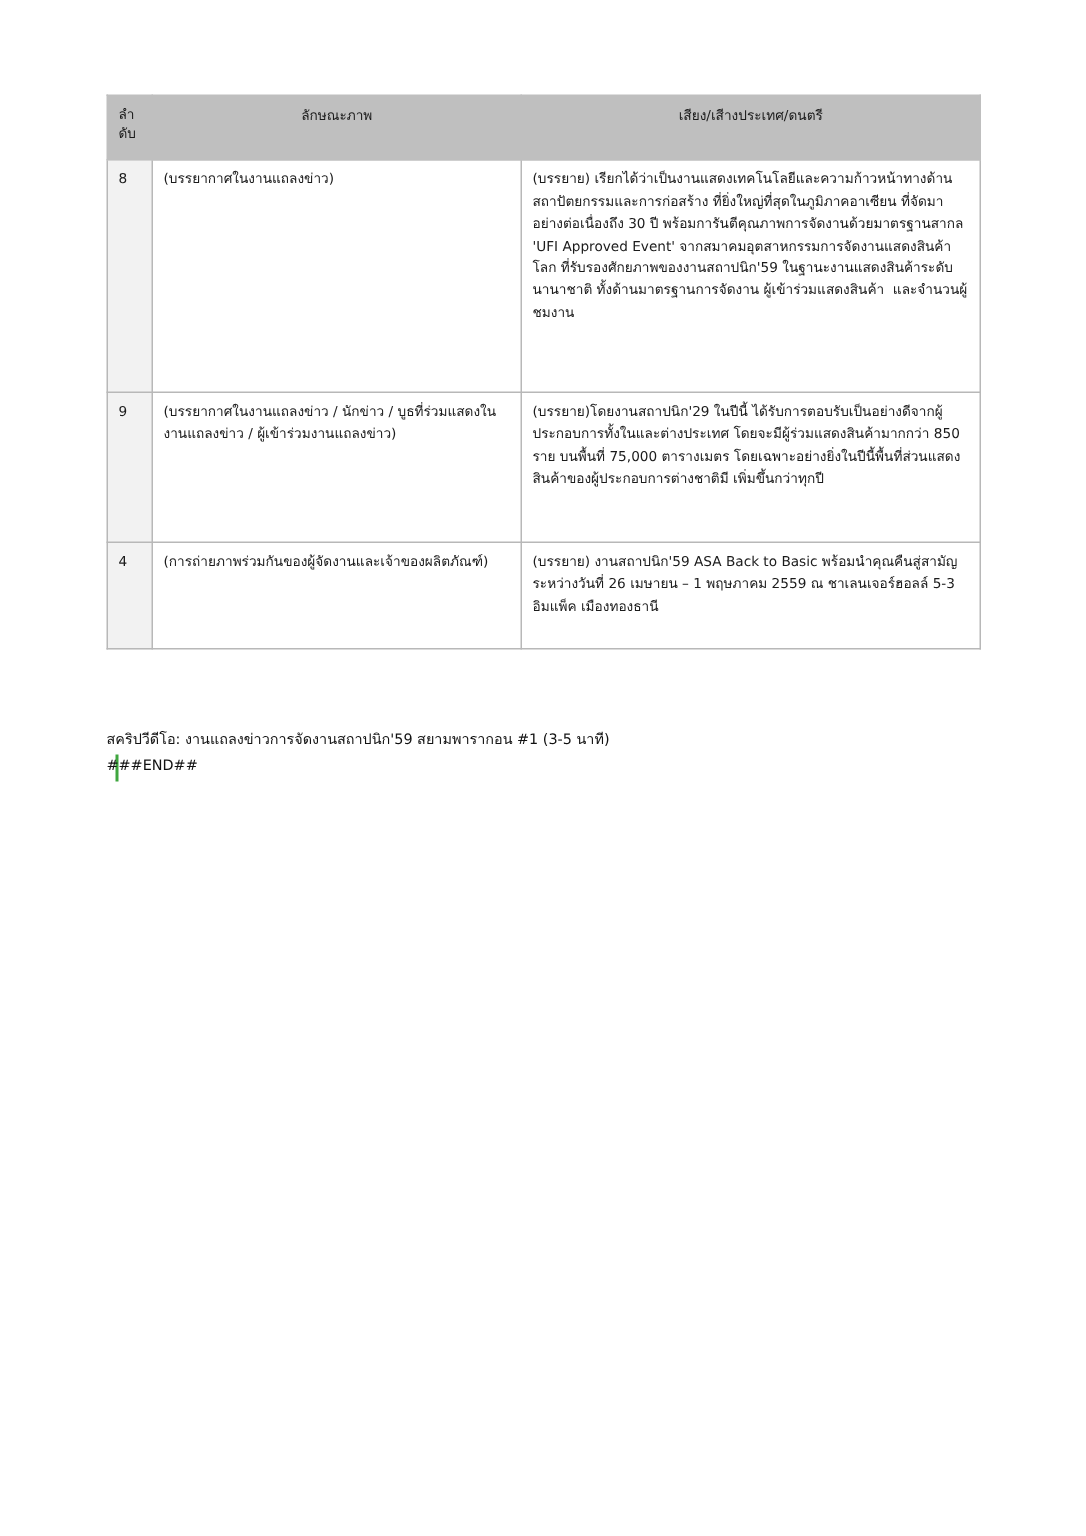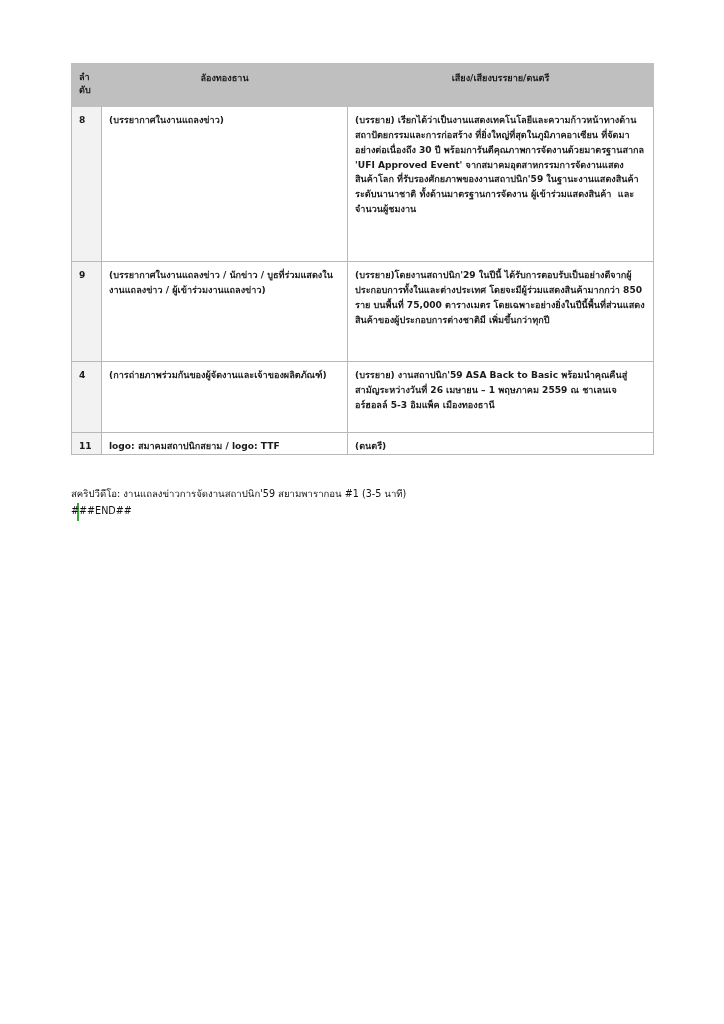--- a/index.html
+++ b/index.html
@@ -33,21 +33,21 @@
   }
 
   .script-table td,
   .script-table th {
     border: 1px solid #b8b8b8;
     vertical-align: top;
     padding: 6px 7px 0 7px;
     font-size: 9.1px;
     line-height: 1.62;
     color: #1b1b1b;
-    font-weight: bold;
+    font-weight: normal;
     text-align: left;
   }
 
   
   .col-no    { width: 30px;  }
   .col-video { width: 246px; }
   .col-audio { width: 306px; }
 
   
   .head-row th {
@@ -129,22 +129,22 @@
   <table class="script-table">
     <colgroup>
       <col class="col-no">
       <col class="col-video">
       <col class="col-audio">
     </colgroup>
     <thead>
       <tr class="head-row">
         <th class="th-no">ลำ
 ดับ</th>
-        <th class="th-center">ลัองทองธาน</th>
-        <th class="th-center">เสียง/เสียงบรรยาย/ดนตรี</th>
+        <th class="th-center">ลักษณะภาพ</th>
+        <th class="th-center">เสียง/เสีางประเทศ/ดนตรี</th>
       </tr>
     </thead>
     <tbody>
       <tr class="row-8">
         <td class="num-cell">8</td>
         <td class="video-cell">
           <span class="cell-text">(บรรยากาศในงานแถลงข่าว)</span>
         </td>
         <td class="audio-cell">
           <span class="cell-text">(บรรยาย) เรียกได้ว่าเป็นงานแสดงเทคโนโลยีและความก้าวหน้าทางด้านสถาปัตยกรรมและการก่อสร้าง ที่ยิ่งใหญ่ที่สุดในภูมิภาคอาเซียน ที่จัดมาอย่างต่อเนื่องถึง 30 ปี พร้อมการันตีคุณภาพการจัดงานด้วยมาตรฐานสากล 'UFI Approved Event' จากสมาคมอุตสาหกรรมการจัดงานแสดงสินค้าโลก ที่รับรองศักยภาพของงานสถาปนิก'59 ในฐานะงานแสดงสินค้าระดับนานาชาติ ทั้งด้านมาตรฐานการจัดงาน ผู้เข้าร่วมแสดงสินค้า  และจำนวนผู้ชมงาน</span>
@@ -161,29 +161,20 @@
       </tr>
       <tr class="row-10">
         <td class="num-cell">4</td>
         <td class="video-cell">
           <span class="cell-text">(การถ่ายภาพร่วมกันของผู้จัดงานและเจ้าของผลิตภัณฑ์)</span>
         </td>
         <td class="audio-cell">
           <span class="cell-text">(บรรยาย) งานสถาปนิก'59 ASA Back to Basic พร้อมนำคุณคืนสู่สามัญระหว่างวันที่ 26 เมษายน – 1 พฤษภาคม 2559 ณ ชาเลนเจอร์ฮอลล์ 5-3 อิมแพ็ค เมืองทองธานี</span>
         </td>
       </tr>
-      <tr class="row-11">
-        <td class="num-cell">11</td>
-        <td class="video-cell">
-          <span class="cell-text">logo: สมาคมสถาปนิกสยาม / logo: TTF</span>
-        </td>
-        <td class="audio-cell">
-          <span class="cell-text">(ดนตรี)</span>
-        </td>
-      </tr>
     </tbody>
   </table>
 
   <div class="footer-caption">สคริปวีดีโอ: งานแถลงข่าวการจัดงานสถาปนิก'59 สยามพารากอน #1 (3-5 นาที)</div>
 
   <div class="change-bar"></div>
 
   <div class="end-marker">###END##</div>
 
 </div>

